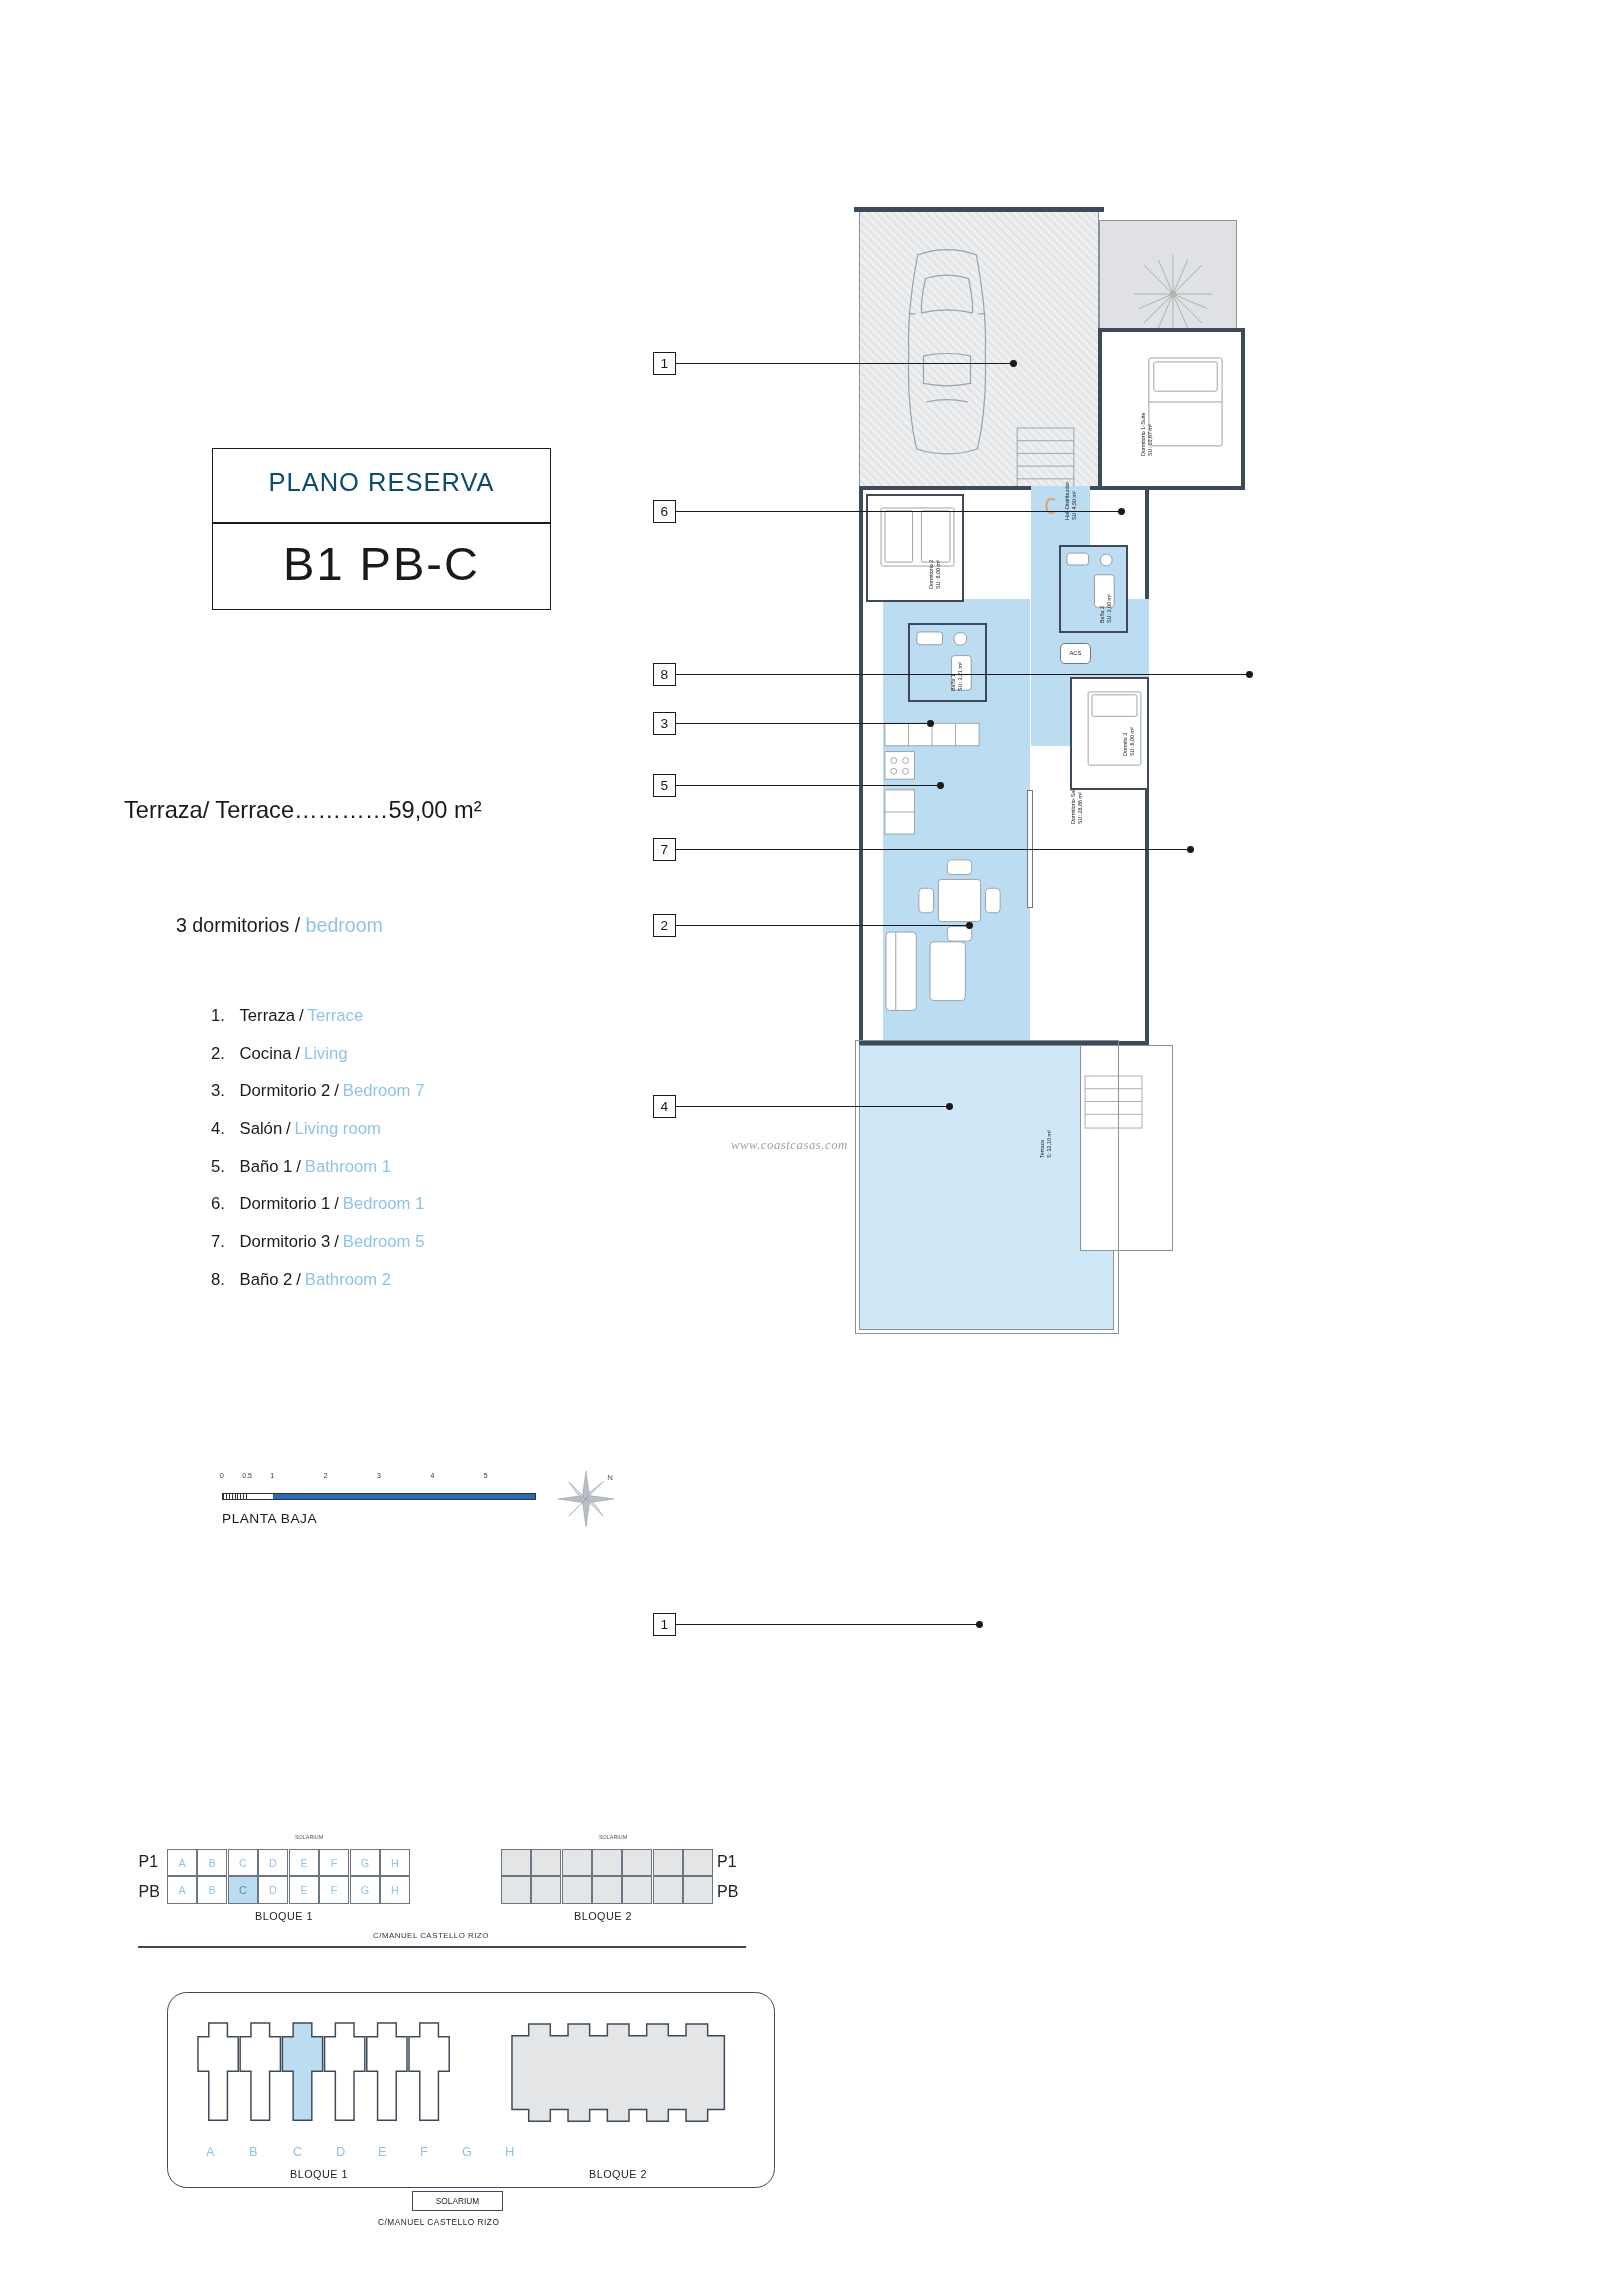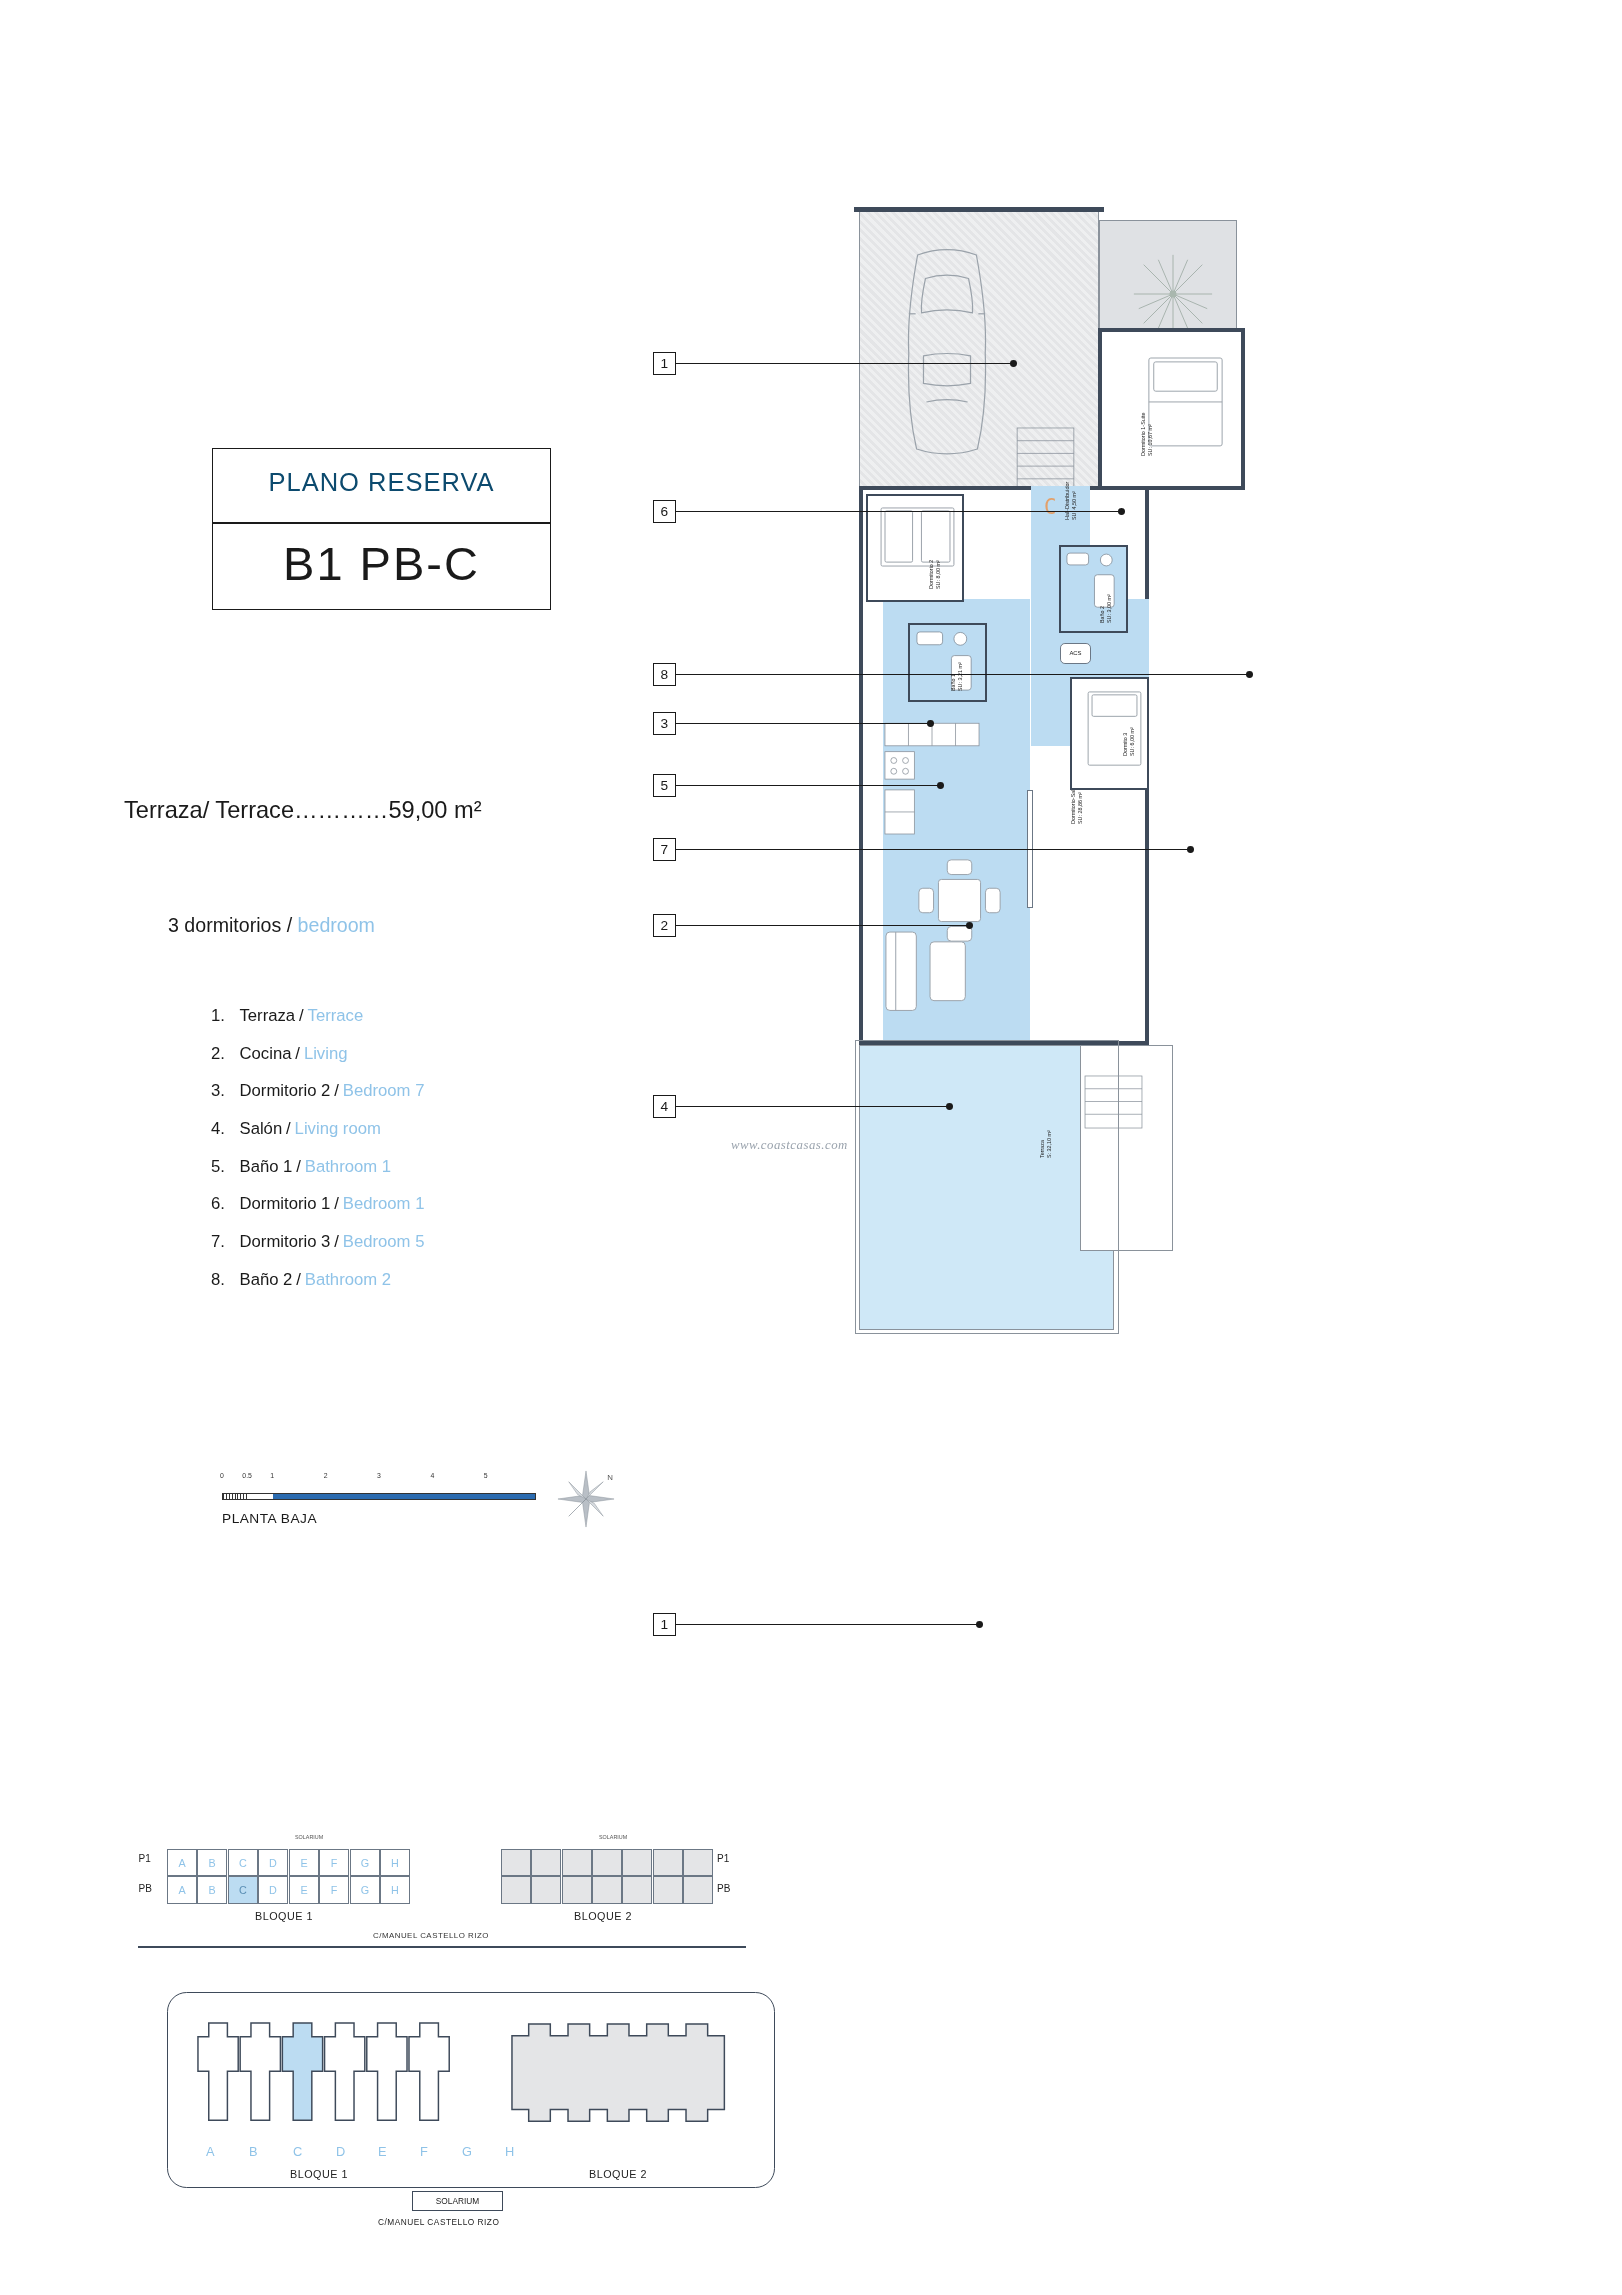--- a/index.html
+++ b/index.html
@@ -29,21 +29,21 @@
   #title-main {
     position:absolute; left:0; right:0; top:87px; text-align:center;
     font-size:47px; letter-spacing:2px; font-weight:400;
     font-family:Liberation Sans, sans-serif;
   }
 
   
   #areas { position:absolute; left:124px; top:795px; width:559px; }
   #areas div { font-size:23.6px; line-height:1.35; white-space:pre; }
 
-  #bedrooms-line { position:absolute; left:168px; top:914px; font-size:19.6px; }
+  #bedrooms-line { position:absolute; left:176px; top:914px; font-size:19.6px; }
   #bedrooms-line .en { color:#8fc3e8; }
 
   
   #legend { position:absolute; left:211px; top:1006px; width:442px; }
   #legend .row { display:flex; align-items:baseline; margin-bottom:17.7px; font-size:16.7px; }
   #legend .num { width:28.5px; color:#1a1a1a; }
   #legend .es { color:#1a1a1a; }
   #legend .sep { color:#1a1a1a; margin:0 3.9px; }
   #legend .en { color:#8fc3e8; }
 
@@ -104,21 +104,21 @@
 
   
   #keyplan { position:absolute; left:167px; top:1845px; width:628px; height:137px; }
   .kp-cell {
     position:absolute; border:0.5px solid #6b7785; background:#fff;
     font-size:10.8px; color:#8fc3e8; display:flex; align-items:center; justify-content:center;
   }
   .kp-cell.gray { background:#e4e5e7; color:#e4e5e7; }
   .kp-cell.hl { background:#bcdcf2; color:#5b8fb5; }
   .kp-top { position:absolute; font-size:5.4px; color:#555; }
-  .kp-side { position:absolute; font-size:10px; color:#222; }
+  .kp-side { position:absolute; font-size:16px; color:#222; }
   .kp-caption { position:absolute; font-size:10.8px; color:#222; letter-spacing:0.5px; }
   .kp-street { position:absolute; font-size:7.9px; color:#333; letter-spacing:0.5px; }
 
   #siteplan { position:absolute; left:167px; top:1992px; width:608px; height:231px; }
   .sp-outline {
     position:absolute; left:0; top:0; width:608px; height:196px;
     border:1.5px solid #3e4a5a; border-radius:19.6px;
   }
   .sp-letter { position:absolute; font-size:12.8px; color:#8fc3e8; }
   .sp-caption { position:absolute; font-size:10.8px; color:#222; letter-spacing:0.5px; }

